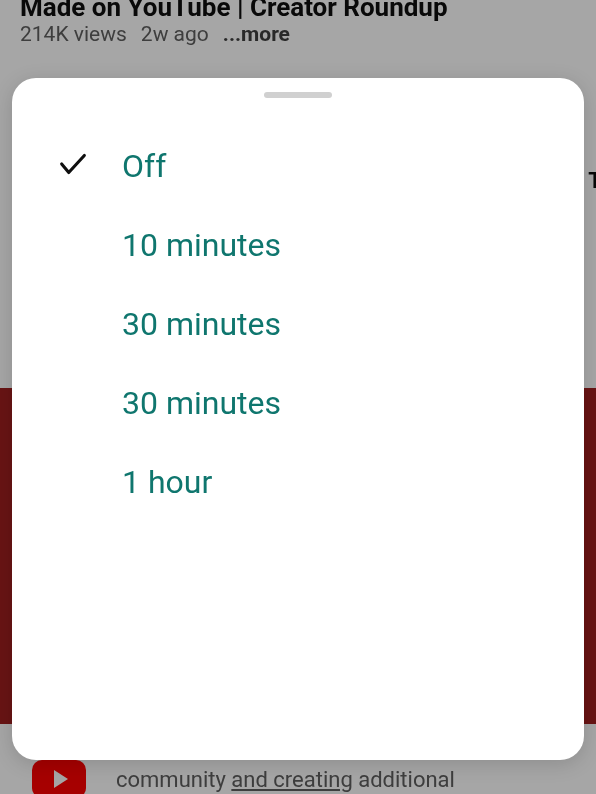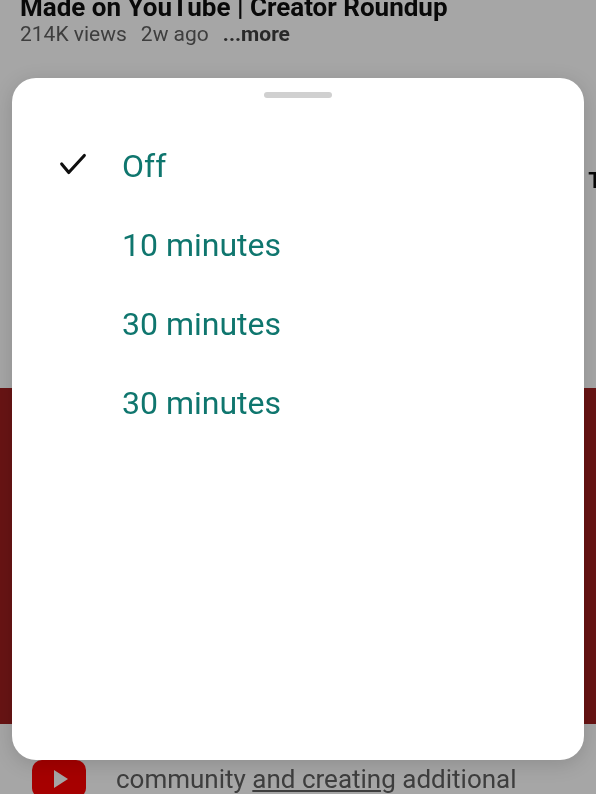--- a/index.html
+++ b/index.html
@@ -97,21 +97,21 @@
     }
     .youtube-play {
       width: 0;
       height: 0;
       border-left: 14px solid white;
       border-top: 9px solid transparent;
       border-bottom: 9px solid transparent;
       margin-left: 3px;
     }
     .bottom-text {
-      font-size: 26px;
+      font-size: 22px;
       color: #606060;
       white-space: nowrap;
     }
     .bottom-text .underlined {
       text-decoration: underline;
     }
     .overlay {
       position: absolute;
       top: 0;
       left: 0;
@@ -216,16 +216,20 @@
       <div class="check-col"></div>
       <span class="option-label">30 minutes</span>
     </div>
 
     <div class="option-item">
       <div class="check-col"></div>
       <span class="option-label">30 minutes</span>
     </div>
 
 
+    <div class="option-item">
+      <div class="check-col"></div>
+      <span class="option-label">1 hour</span>
+    </div>
 
 
   </div>
 </div>
 
 </body></html>

